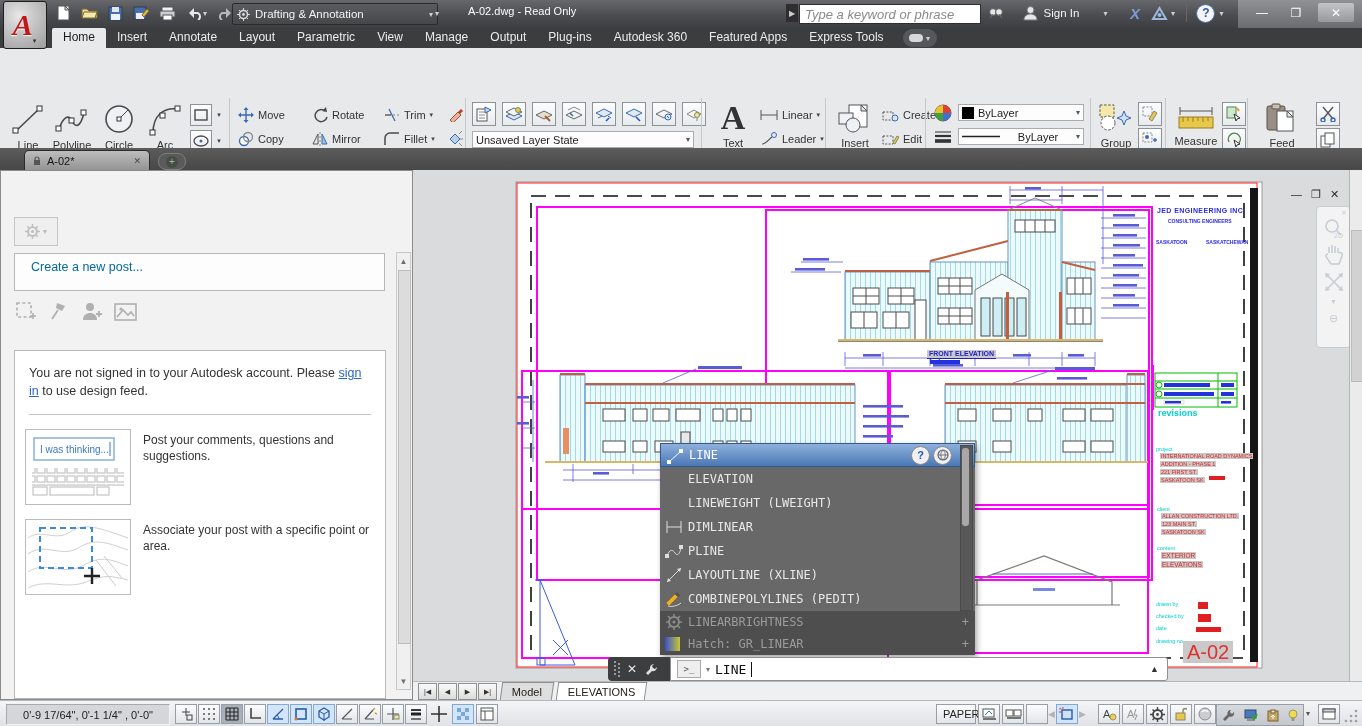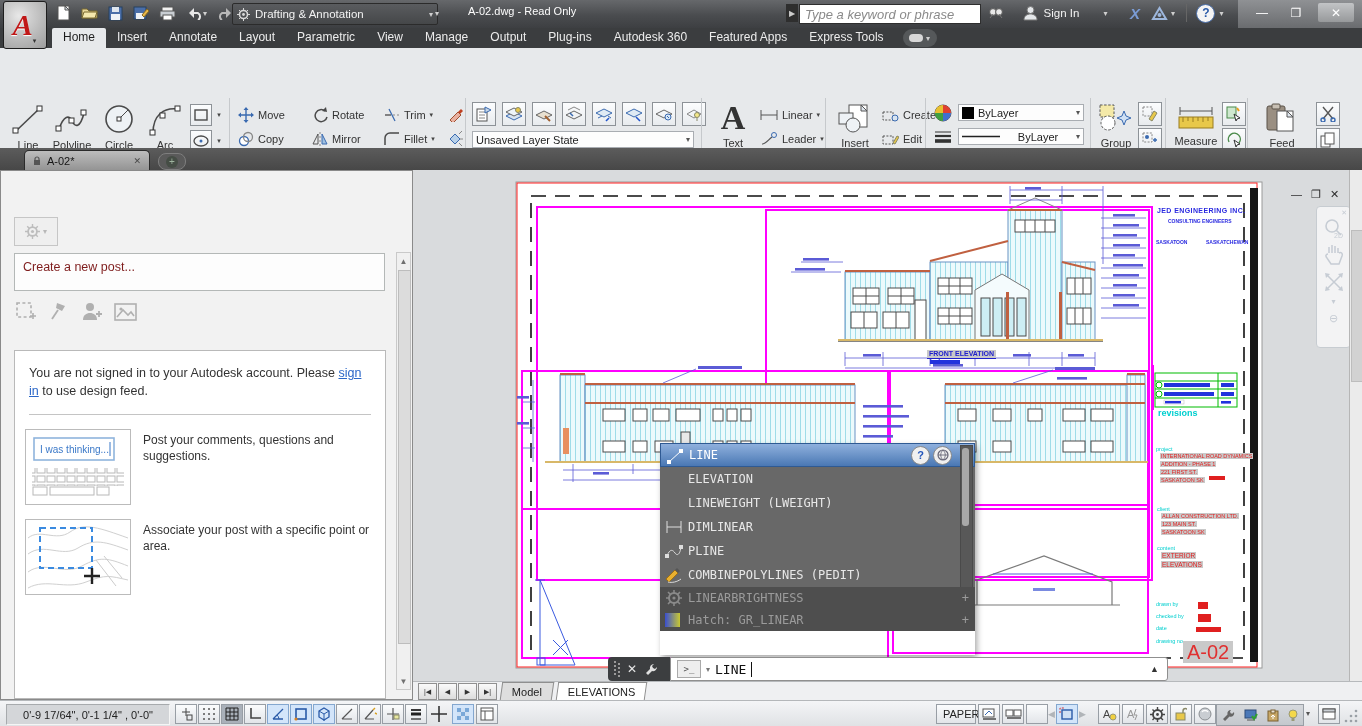--- a/index.html
+++ b/index.html
@@ -55,21 +55,21 @@
   #feed{left:0;top:170px;width:413px;height:530px;background:#f2f2f2;border:1px solid #8a8a8a;
     box-sizing:border-box;}
   #feedtitle{left:0;top:2px;width:411px;height:32px;
     background:linear-gradient(#aeaeae,#8e8e8e);display:flex;align-items:center;}
   #feedtitle .t{font-size:14px;color:#1c1c1c;margin-left:36px;}
   .grip{width:6px;height:22px;margin-left:8px;
     background:repeating-linear-gradient(180deg,#6d6d6d 0 2px,transparent 2px 4px);}
   #gearbtn{left:13px;top:46px;width:42px;height:27px;border:1px solid #c6c6c6;background:#efefef;
     display:flex;align-items:center;justify-content:center;gap:3px;color:#b8b8b8;}
   #postbox{left:13px;top:82px;width:371px;height:38px;background:#fdfdfd;border:1px solid #b4b8b7;
-    box-sizing:border-box;font-size:12.5px;color:#7f1d1d;padding:6px 8px;}
+    box-sizing:border-box;font-size:12.5px;color:#0369a1;padding:6px 16px;}
   #feedicons{left:14px;top:130px;display:flex;gap:11px;}
   #signpanel{left:13px;top:179px;width:372px;height:349px;background:#fff;border:1px solid #b9b9b9;
     box-sizing:border-box;overflow:hidden;}
   #signtext{margin:13px 14px 0 14px;font-size:12.5px;color:#333;line-height:18px;}
   #signtext a{color:#2a66c8;}
   .fitem{display:flex;gap:12px;margin:14px 0 0 10px;}
   .fitem .txt{font-size:12px;color:#333;width:235px;line-height:16px;padding-top:3px;}
   .thumb{border:1px solid #bbb;background:#fff;}
   #feedscroll{left:395px;top:81px;width:15px;height:438px;background:#f0f0f0;border:1px solid #c9c9c9;
     box-sizing:border-box;}
@@ -1063,20 +1063,27 @@
     <div class="prow">
       <svg class="picon" width="20" height="20">
           <path d="M3 15c3-8 6-6 8-3s5 2 6-6" fill="none" stroke="#ddd"></path>
           <rect x="1" y="13" width="4" height="4" fill="#ddd"></rect>
           <rect x="15" y="4" width="4" height="4" fill="#ddd"></rect>
         </svg>
       <span class="lbl">PLINE</span>
       </div>
     <div class="prow">
       <svg class="picon" width="20" height="20">
+          <line x1="3" y1="17" x2="17" y2="3" stroke="#ddd"></line>
+          <path d="M17 3l-1 4-3-3zM3 17l1-4 3 3z" fill="#ddd"></path>
+        </svg>
+      <span class="lbl">LAYOUTLINE (XLINE)</span>
+      </div>
+    <div class="prow">
+      <svg class="picon" width="20" height="20">
           <path d="M2 14l9-9 3 3-9 9z" fill="#e8b030" stroke="#a07010"></path>
           <path d="M11 5l2-2 3 3-2 2z" fill="#555"></path>
           <path d="M4 17c4 1 9 0 13-3" fill="none" stroke="#ddd"></path>
         </svg>
       <span class="lbl">COMBINEPOLYLINES (PEDIT)</span>
       </div>
     <div id="pscroll">
         <div class="thmb"></div>
       </div>
     <div class="prow dim">

